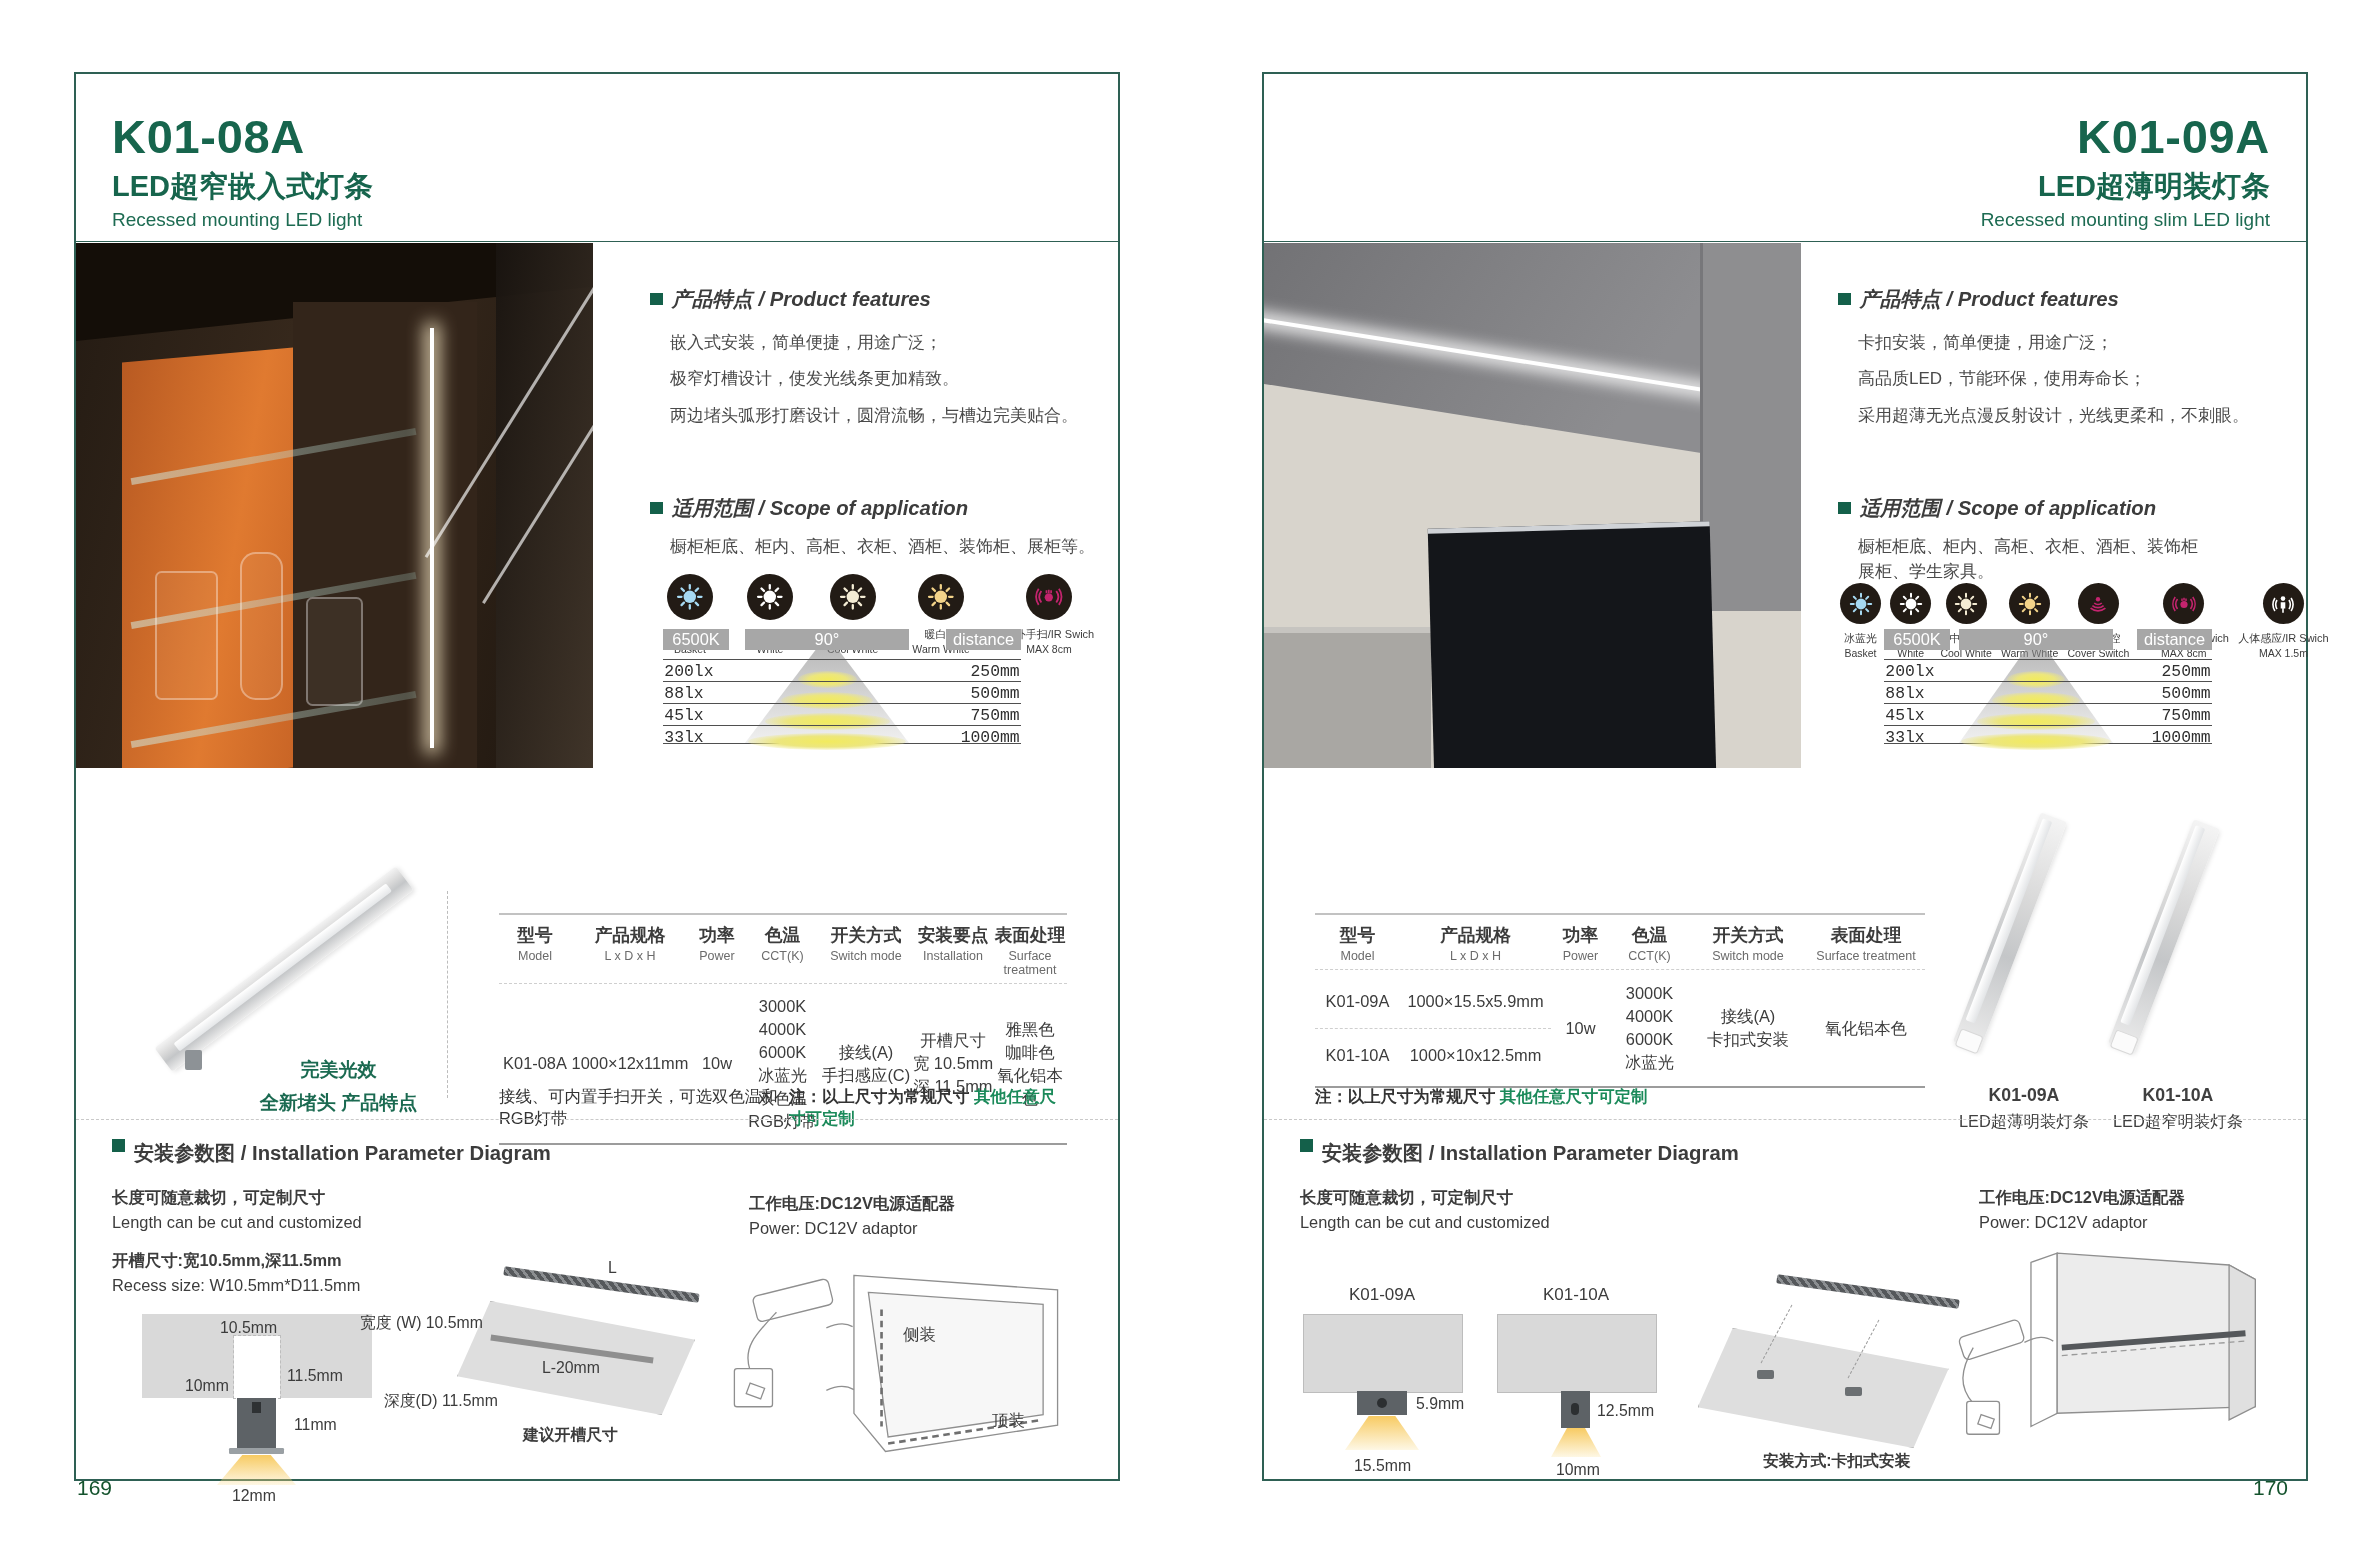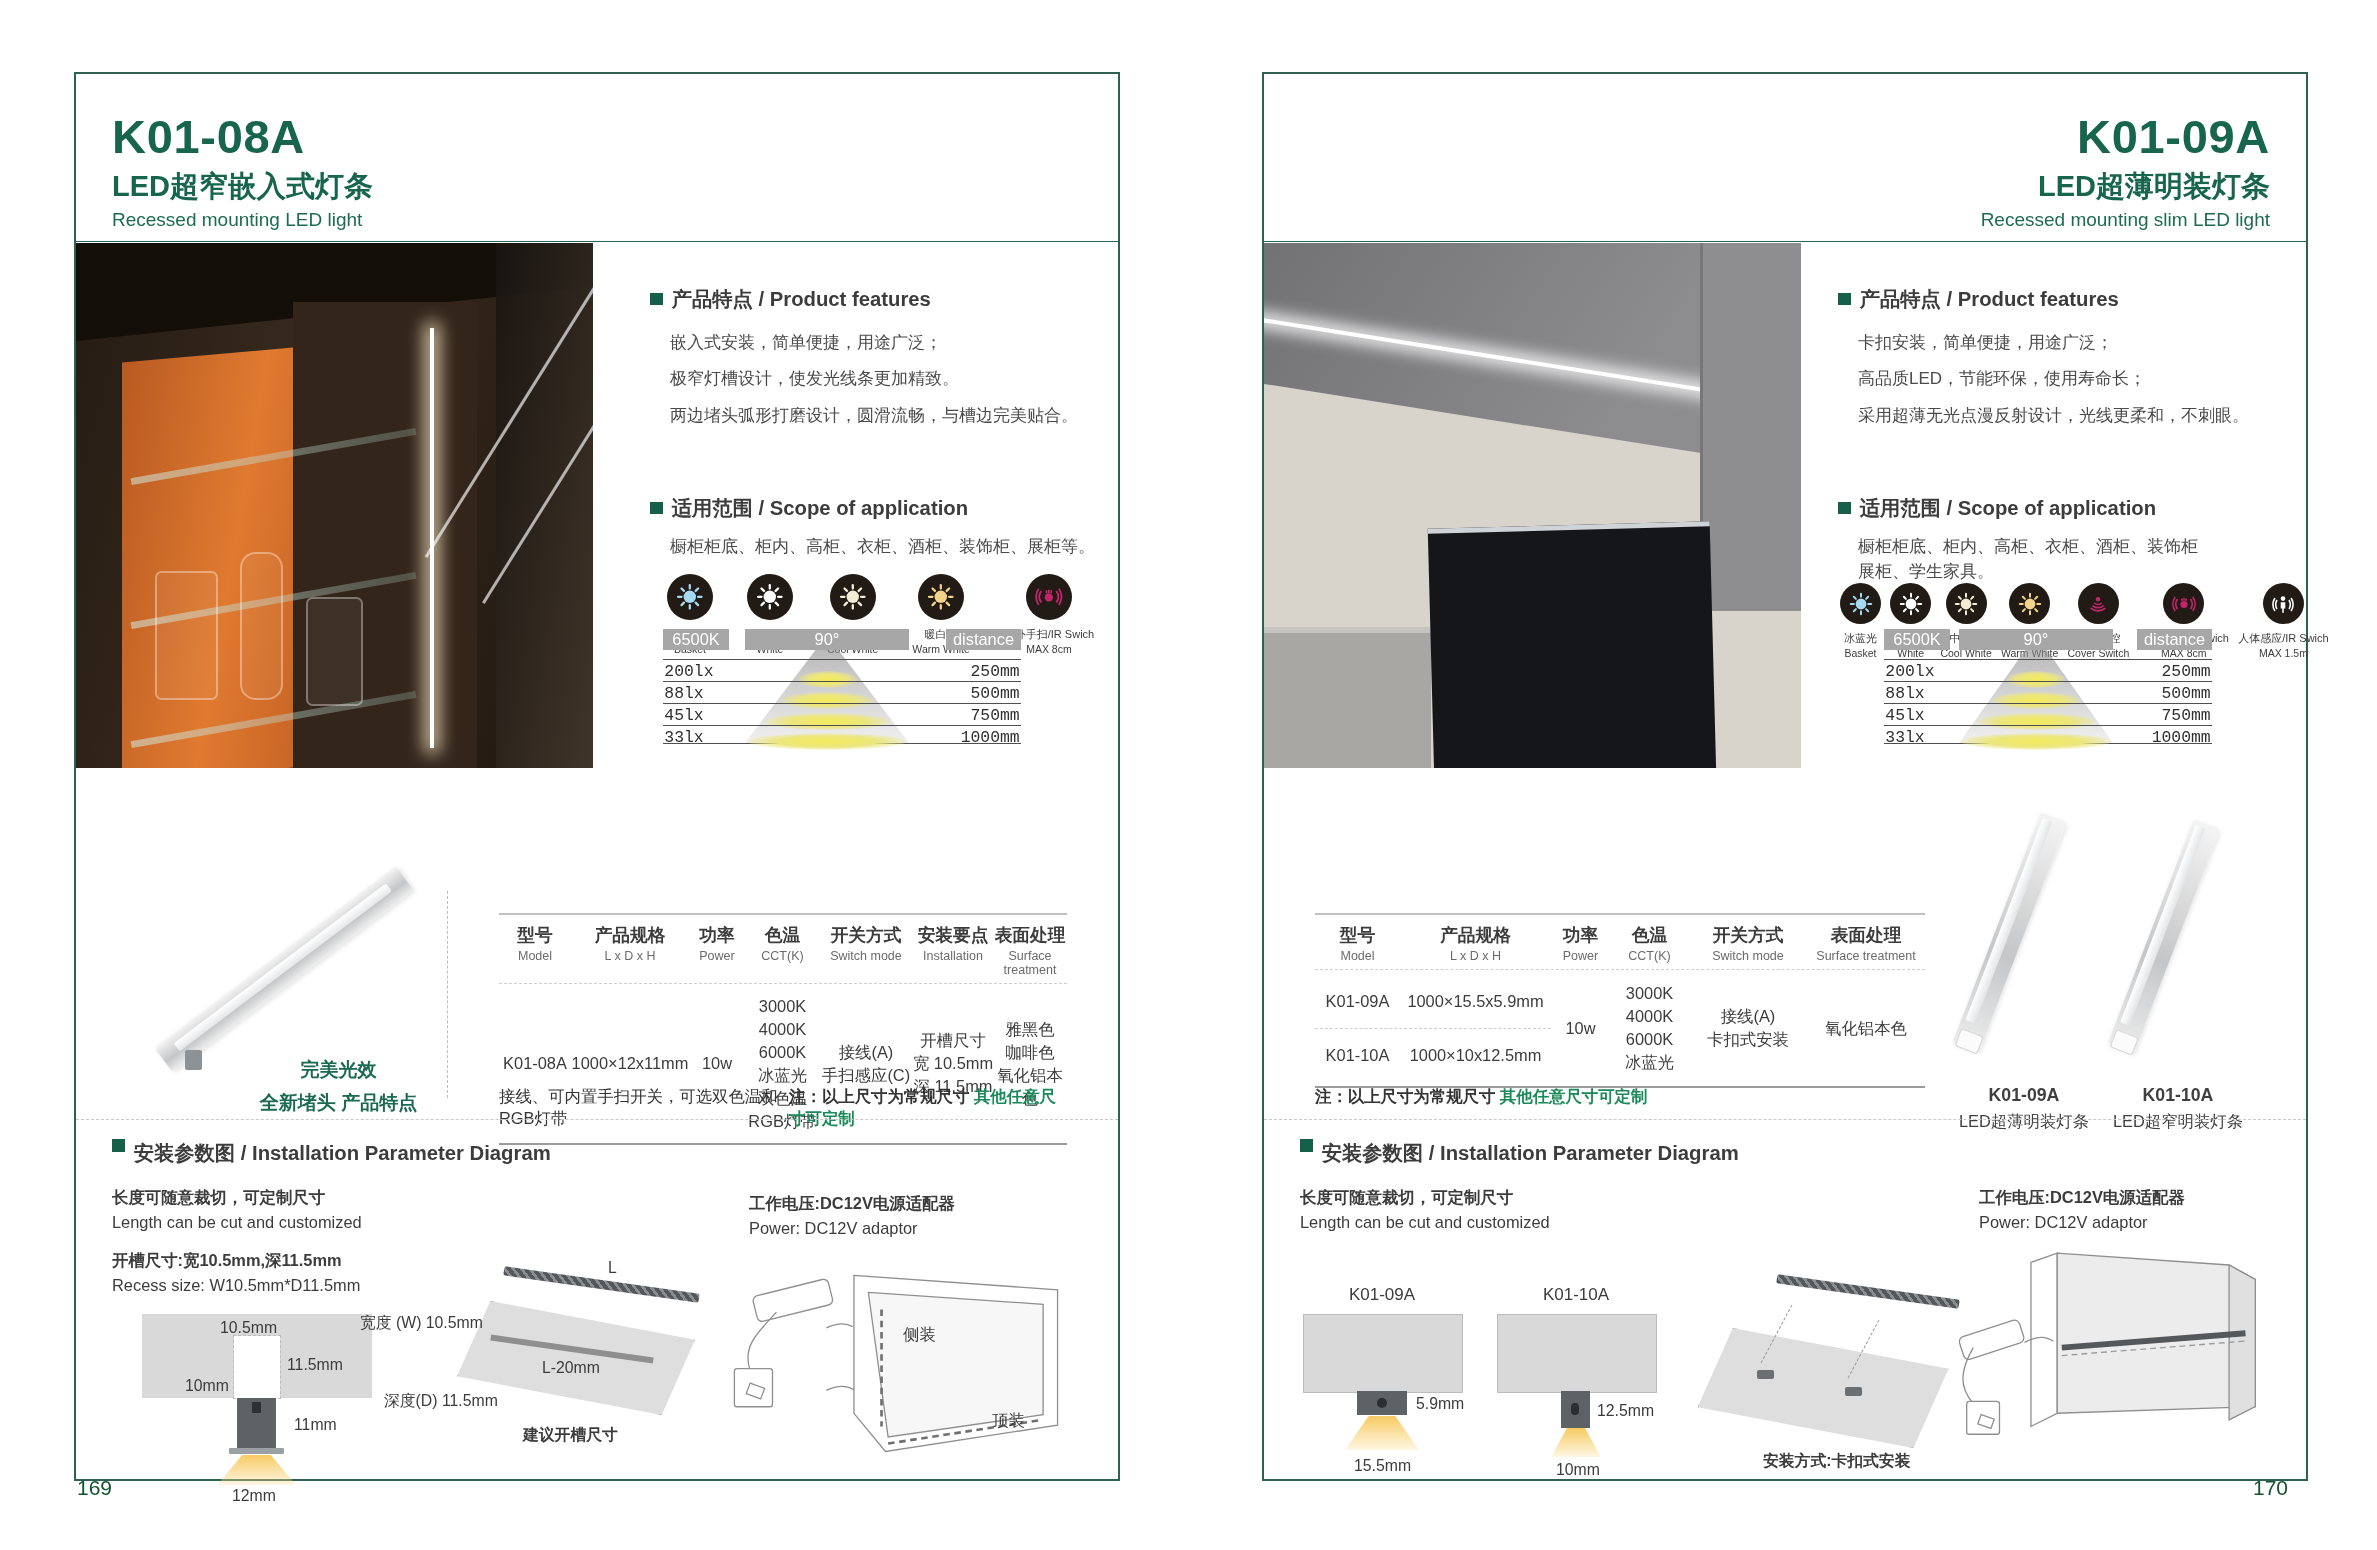--- a/index.html
+++ b/index.html
@@ -10,21 +10,21 @@
   .page-no{position:absolute;top:1476px;font-size:21px;color:#14532d;}
   .page-no-left{left:77px;} .page-no-right{left:2253px;}
 
   
   .hdr{position:absolute;top:38px;}
   .hdr-left{left:36px;} .hdr-right{right:36px;text-align:right;}
   .hdr .model{font-size:47px;font-weight:700;color:#17654d;letter-spacing:0.7px;line-height:1.05;}
   .hdr .tcn{font-size:29px;font-weight:700;color:#17654d;margin-top:5.3px;}
   .hdr .ten{font-size:19px;color:#1d6b52;margin-top:2.6px;}
   .hdr-rule{position:absolute;top:167px;left:0;right:0;border-top:1.3px solid #2e6054;}
-  .sec-head{position:absolute;display:flex;align-items:center;gap:9.2px;font-size:20.3px;font-weight:700;color:#3c3c3c;}
+  .sec-head{position:absolute;display:flex;align-items:center;gap:9.2px;font-size:20.3px;font-weight:700;color:#3c3c3c;font-style:italic;}
   .sq{display:inline-block;width:12.5px;height:12.5px;background:#14604a;}
   .feat-line{position:absolute;font-size:17px;color:#4a4a4a;white-space:nowrap;}
   .scope-text{position:absolute;font-size:17px;color:#4a4a4a;white-space:pre-line;line-height:1.45;}
 
   
   .icons{position:absolute;display:flex;align-items:flex-start;}
   .icon-item{display:flex;flex-direction:column;align-items:center;flex:0 0 auto;}
   .icon-circle{border-radius:50%;background:#221b15;display:flex;align-items:center;justify-content:center;}
   .icons-5 .icon-circle{width:46px;height:46px;} .icons-7 .icon-circle{width:41px;height:41px;}
   .icons-5 svg{width:27.6px;height:27.6px;} .icons-7 svg{width:24px;height:24px;}
@@ -346,21 +346,21 @@
     </div>
     <div class="inst-txt" style="left:36px;top:1174px;">
       <div class="b">开槽尺寸:宽10.5mm,深11.5mm</div>
       <div>Recess size: W10.5mm*D11.5mm</div>
     </div>
 
     <div class="xsec" style="left:46px;top:1216px;width:315px;height:184px;">
       <div class="panel"></div>
       <div class="slot"></div>
       <div class="dim" style="left:98px;top:29px;">10.5mm</div>
-      <div class="dim" style="left:165px;top:66px;">11.5mm</div>
+      <div class="dim" style="left:165px;top:77px;">11.5mm</div>
       <div class="dim" style="left:63px;top:87px;">10mm</div>
       <div class="profile"></div>
       <div class="pin"></div>
       <div class="flange"></div>
       <div class="dim" style="left:172px;top:126px;">11mm</div>
       <div class="glow" style="left:95px;top:165px;width:79px;height:30px;"></div>
 
       <div class="dim" style="left:110px;top:197px;">12mm</div>
     </div>
 

